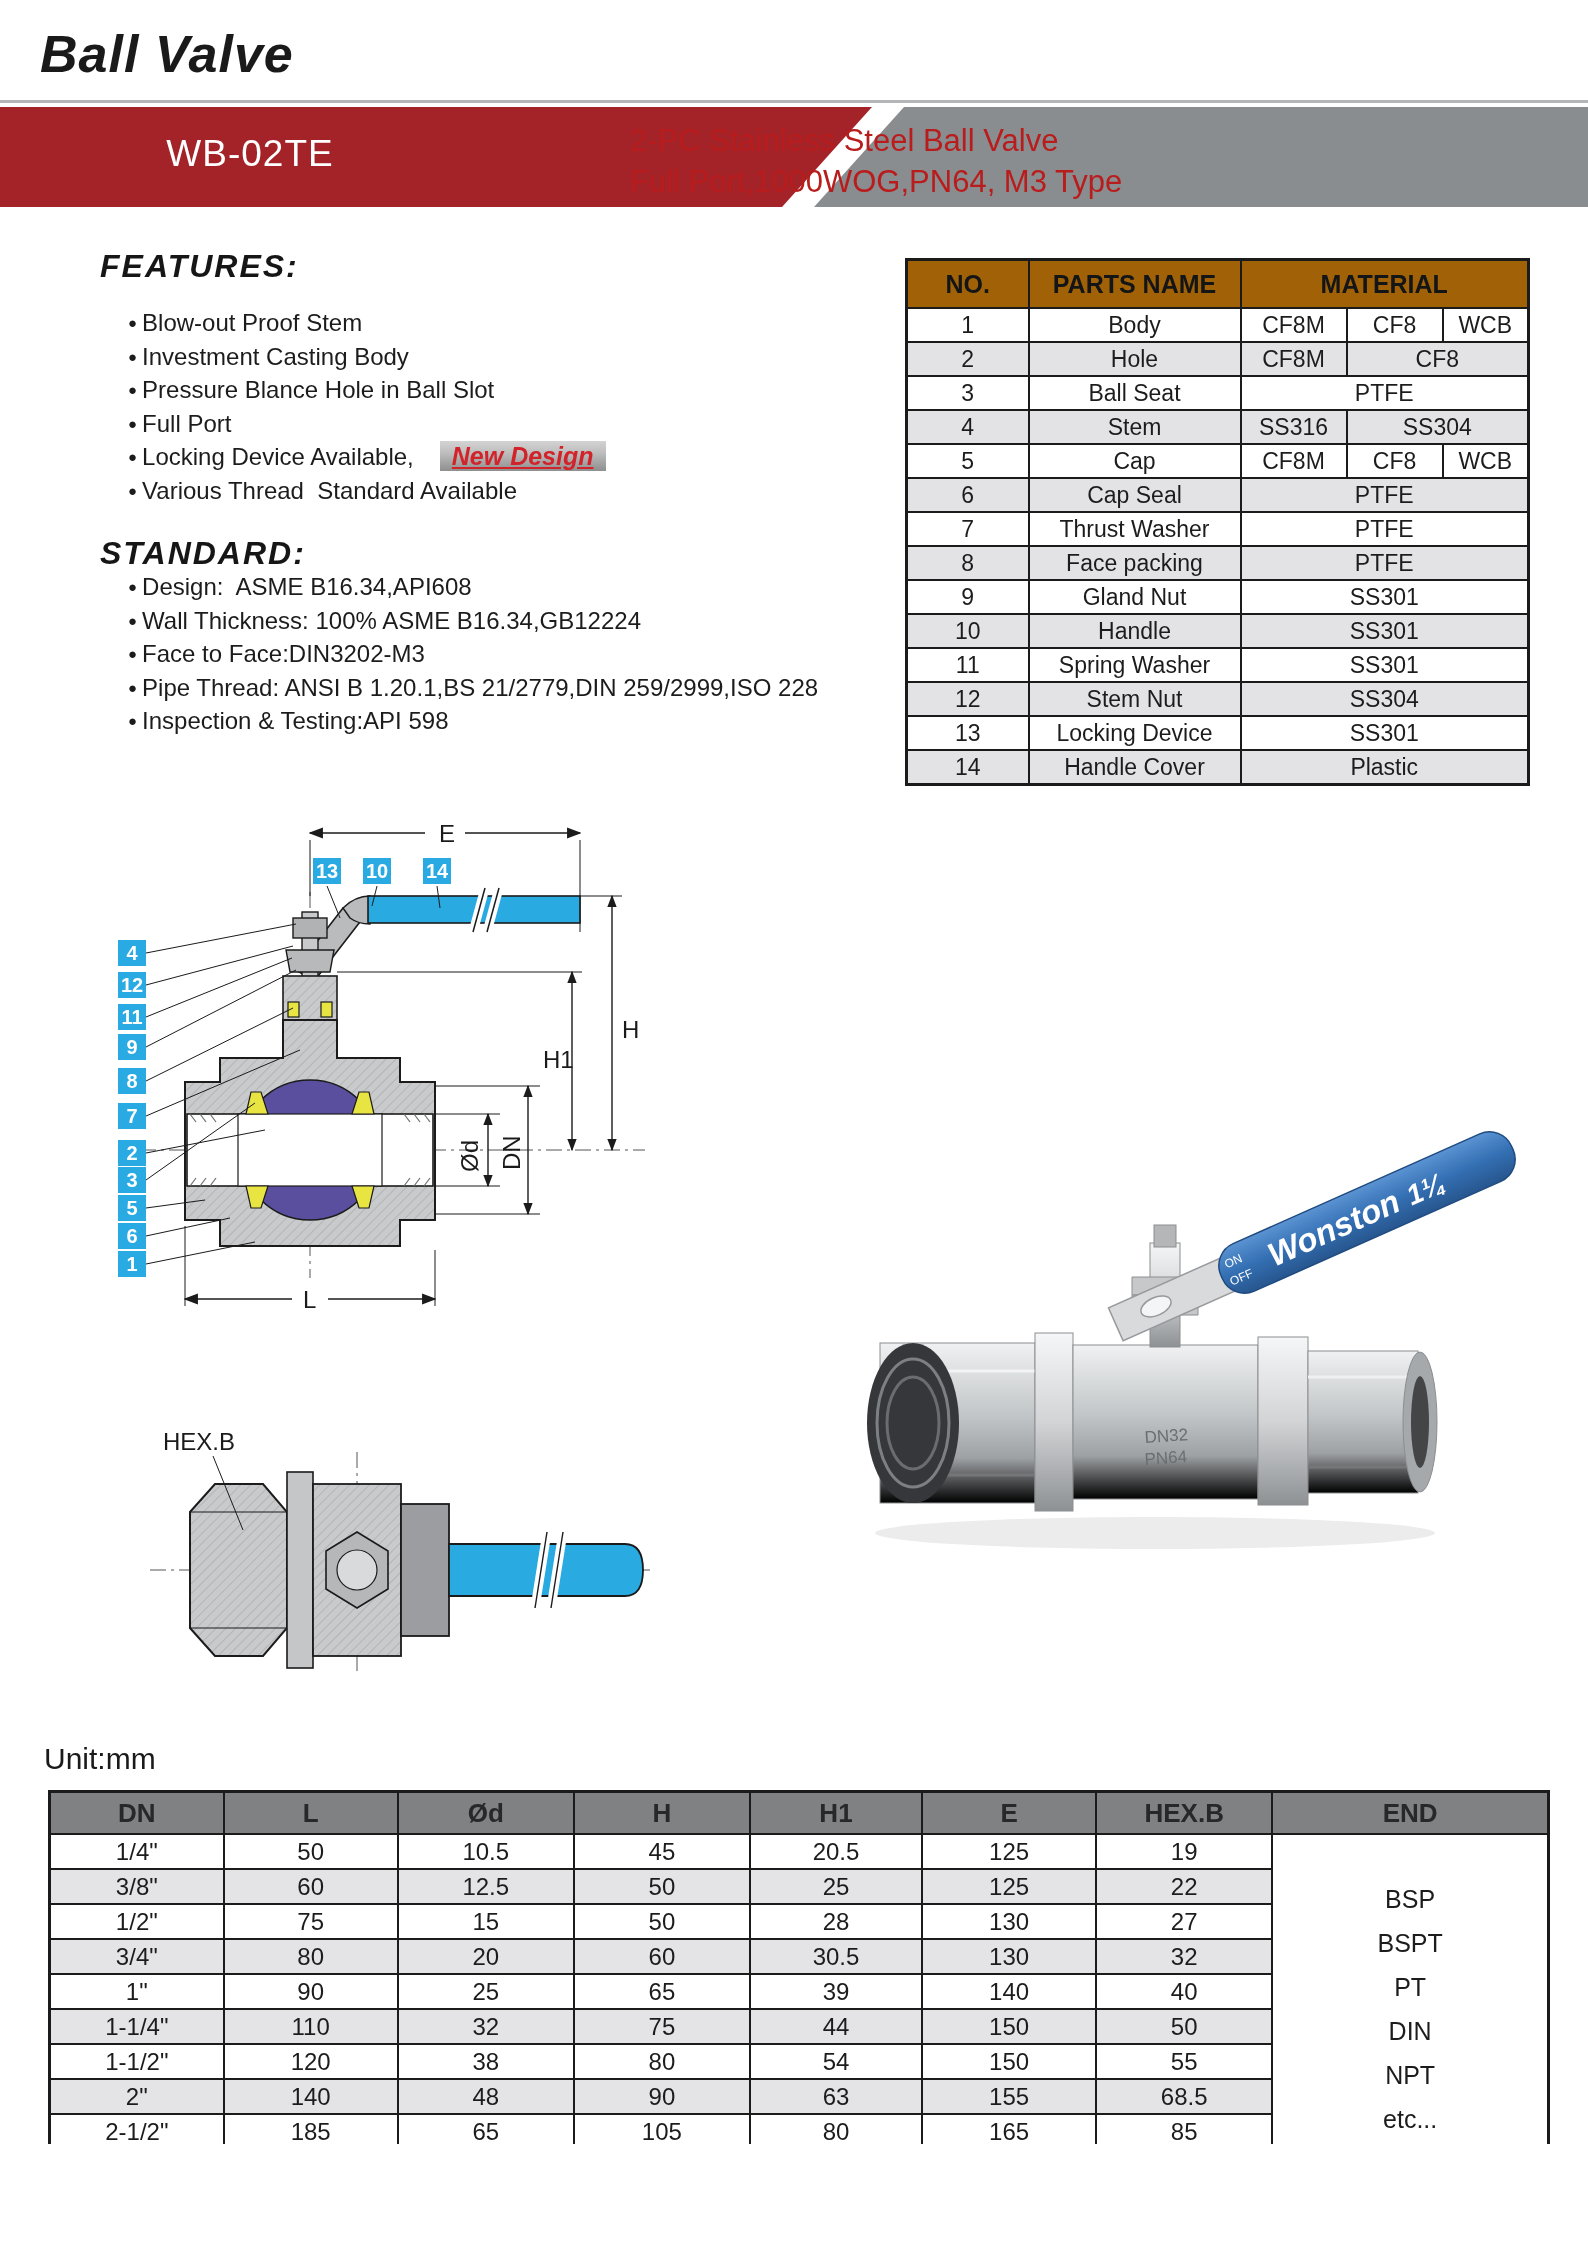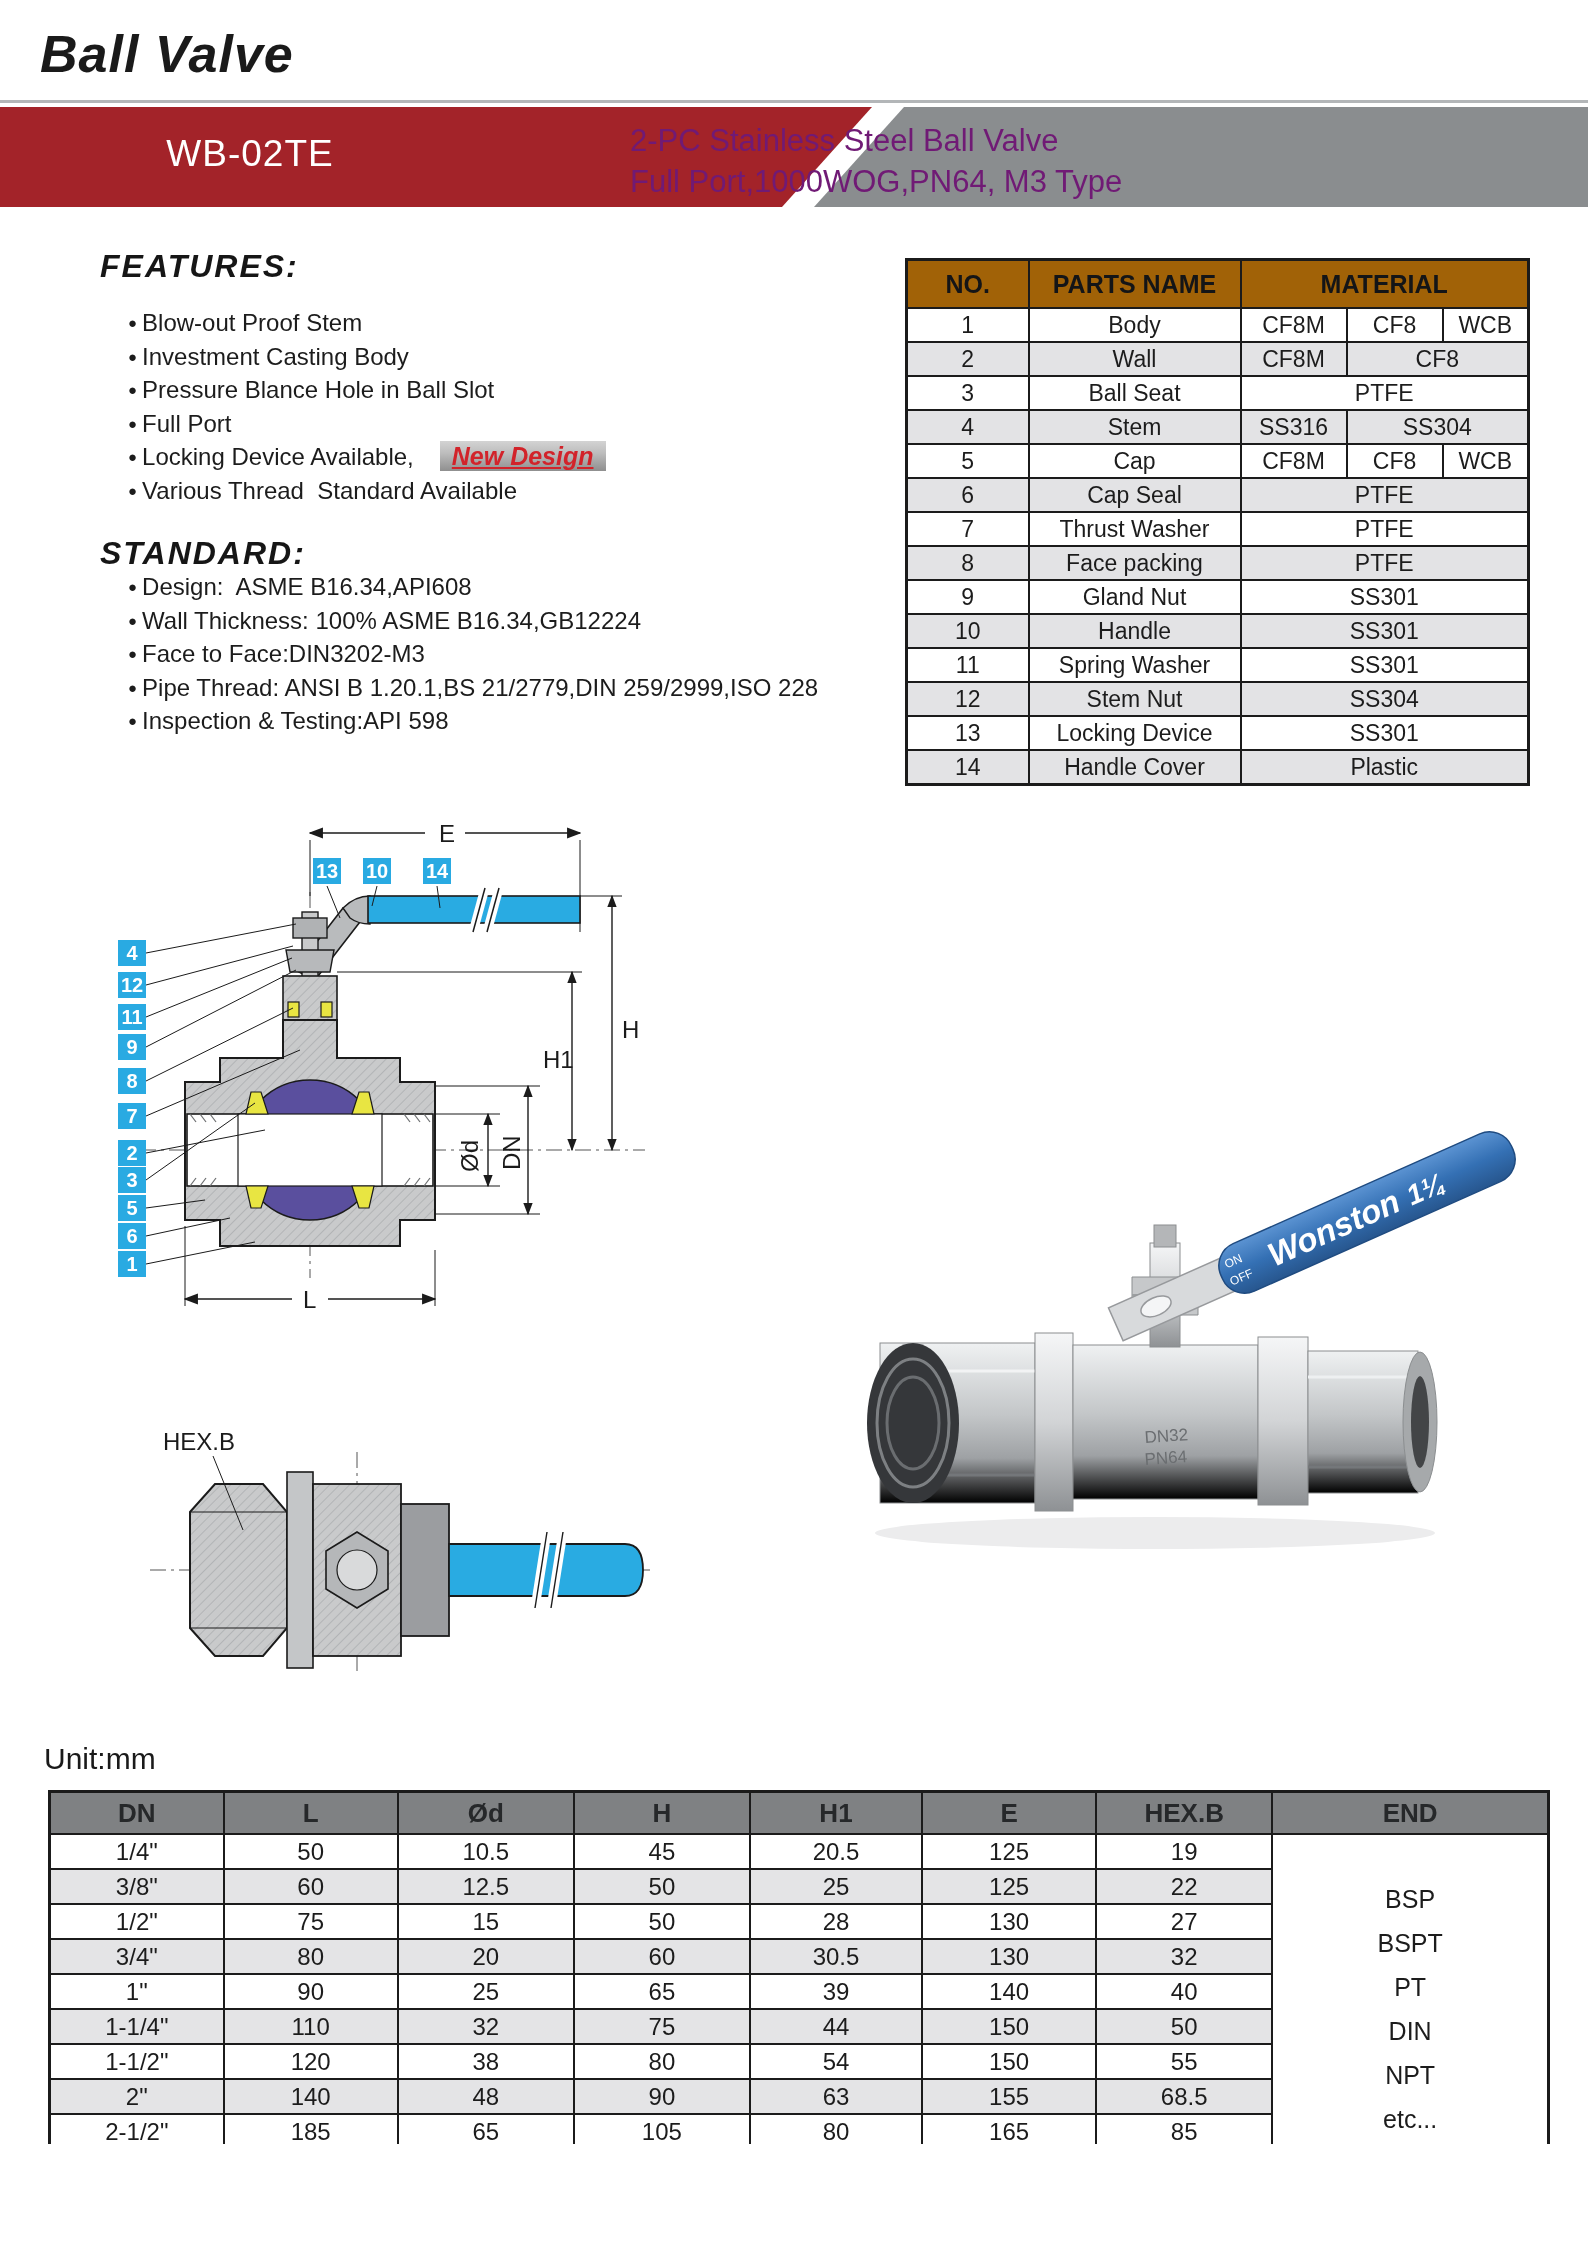--- a/index.html
+++ b/index.html
@@ -22,21 +22,21 @@
   }
   .banner-gray{
     position:absolute;left:0;top:0;width:1588px;height:100px;
     clip-path:polygon(904px 0,100% 0,100% 100%,814px 100%);
   }
   .banner-model{
     position:absolute;left:60px;top:26px;width:380px;text-align:center;
     color:#fff;font-size:37px;letter-spacing:1px;
   }
   .banner-sub{
-    position:absolute;left:630px;top:13px;color:#701a75;font-size:31px;line-height:41px;
+    position:absolute;left:630px;top:13px;color:#b91c1c;font-size:31px;line-height:41px;
   }
 
   
   .sec-heading{
     font-size:32px;font-style:italic;font-weight:600;letter-spacing:2px;color:#161616;
   }
   .bullet-list{list-style:none;margin:0;padding:0;font-size:24px;}
   .bullet-list li{line-height:33.5px;white-space:pre;}
   .bullet-list li::before{content:"●";font-size:15px;vertical-align:3px;margin-right:5px;}
   .new-design{
@@ -131,21 +131,21 @@
     <tbody>
         <tr>
           <td>1</td>
           <td>Body</td>
           <td>CF8M</td>
           <td>CF8</td>
           <td>WCB</td>
         </tr>
         <tr>
           <td>2</td>
-          <td>Wall</td>
+          <td>Hole</td>
           <td>CF8M</td>
           <td colspan="2">CF8</td>
         </tr>
         <tr>
           <td>3</td>
           <td>Ball Seat</td>
           <td colspan="3">PTFE</td>
         </tr>
         <tr>
           <td>4</td>

